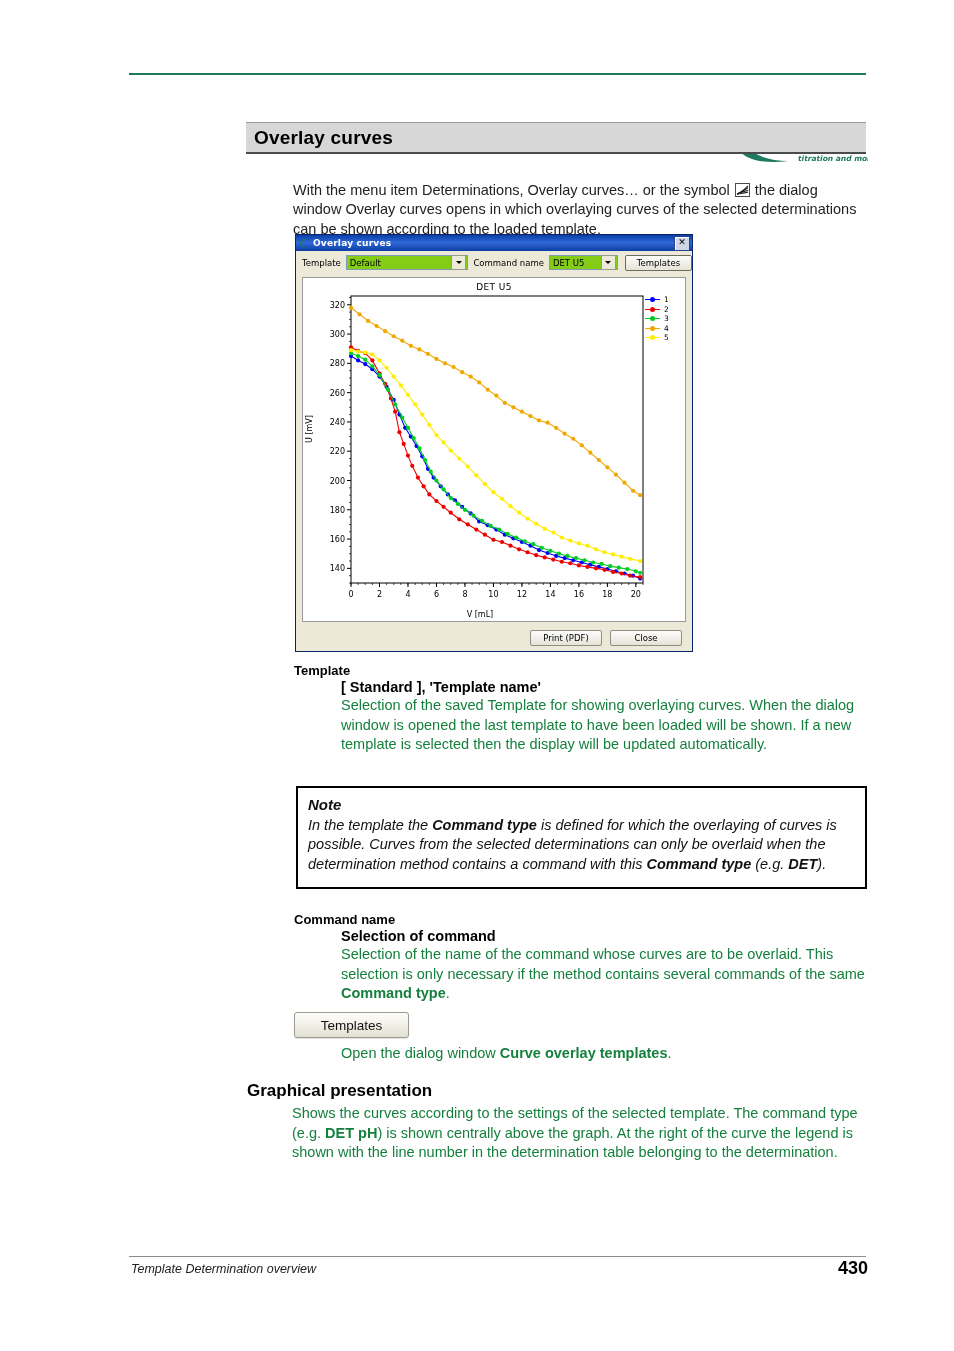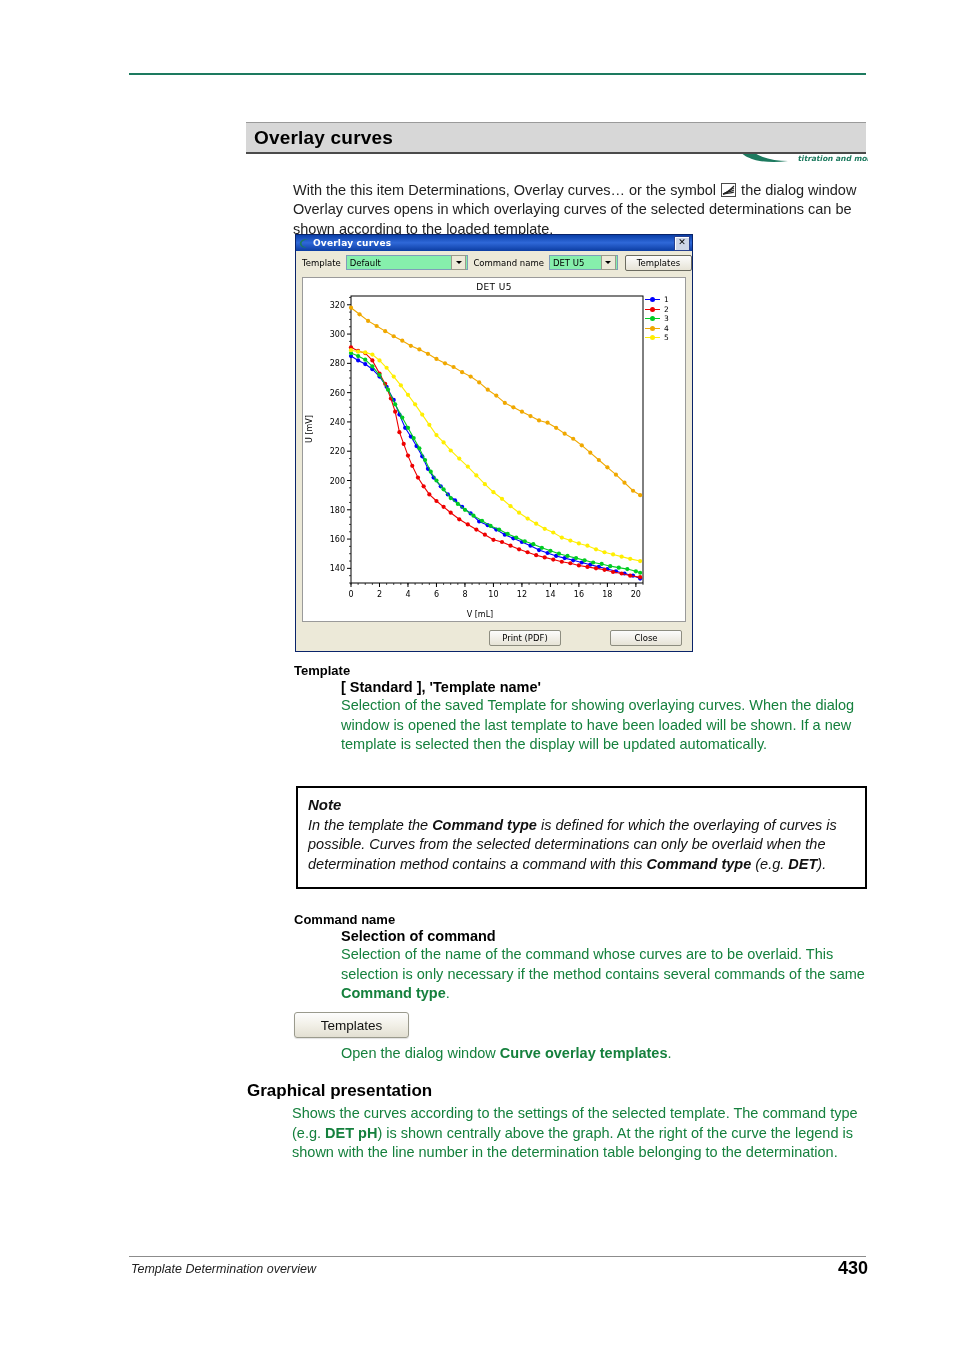--- a/index.html
+++ b/index.html
@@ -72,42 +72,41 @@
     box-shadow:inset 1px 1px 0 #fff;
   }
   .dlg-toolbar{
     position:absolute;left:0;top:16px;right:0;height:23px;
     display:flex;align-items:center;padding-left:6px;gap:5px;
     font-size:8.5px;color:#000;
   }
   .lbl{white-space:nowrap;}
   .combo{
     height:15px;display:flex;align-items:center;
-    background:#86efac;border:1px solid #7f9db9;
+    background:#84cc16;border:1px solid #7f9db9;
     box-sizing:border-box;
   }
   .combo .val{flex:1 1 auto;padding-left:3px;font-size:8.5px;white-space:nowrap;overflow:hidden;}
   .combo .arrow{
     width:13px;height:13px;flex:0 0 auto;margin:0 1px 0 0;
     background:#ece9d8;border:1px solid #9a9a8a;
     display:flex;align-items:center;justify-content:center;
   }
   .combo .arrow i{
     display:block;width:0;height:0;border-left:3px solid transparent;
     border-right:3px solid transparent;border-top:3px solid #000;
   }
   .combo.c-template{width:128px;}
   .combo.c-command{width:72px;}
   .btn{
     background:linear-gradient(to bottom,#fcfcfc,#e6e3d6);
     border:1px solid #8d8d80;border-radius:2px;
     font-size:8.5px;color:#000;
     display:flex;align-items:center;justify-content:center;
     box-sizing:border-box;
-    margin-left:41px;
   }
   .btn.tmpl-btn{width:70px;height:16px;margin-left:2px;border:1px solid #6b6b60;}
   .dlg-chartpane{
     position:absolute;left:6px;top:42px;width:384px;height:345px;
     background:#fff;border:1px solid #9a9a9a;box-sizing:border-box;
   }
   .dlg-footer{
     position:absolute;left:0;right:0;bottom:4px;height:18px;
     display:flex;justify-content:flex-end;align-items:center;gap:8px;padding-right:10px;
   }
@@ -210,21 +209,21 @@
       <text x="119" y="12" font-family="DejaVu Sans, sans-serif" font-size="7" fill="#111">™</text>
       <text x="62" y="40" font-family="DejaVu Sans, sans-serif" font-size="7.5" font-style="italic" font-weight="bold" fill="#1d7a5f">titration and more</text>
     </svg>
   </div>
 
   <div class="title-band">
     <span class="t">Overlay curves</span>
   </div>
   <div class="title-underline"></div>
 
-  <p class="intro"><span>With the this item </span><b>Determinations, Overlay curves…</b><span> or the symbol </span><span class="sym-inline"><svg width="15" height="14" viewBox="0 0 15 14">
+  <p class="intro"><span>With the menu item </span><b>Determinations, Overlay curves…</b><span> or the symbol </span><span class="sym-inline"><svg width="15" height="14" viewBox="0 0 15 14">
           <rect x="0.5" y="0.5" width="14" height="13" fill="#ffffff" stroke="#4a4a4a"></rect>
           <path d="M2 11 C5 11, 9 7, 13 3" stroke="#222" fill="none" stroke-width="1.1"></path>
           <path d="M2 11 C6 10, 10 6, 13 5" stroke="#222" fill="none" stroke-width="1.1"></path>
           <path d="M2 11 C7 9, 11 8, 13 7" stroke="#222" fill="none" stroke-width="1.1"></path>
           <path d="M2 11 C8 10, 11 10, 13 9" stroke="#222" fill="none" stroke-width="1.1"></path>
         </svg></span><span> the dialog window </span><b>Overlay curves</b><span> opens in which overlaying curves of the selected determinations can be shown according to the loaded template.</span></p>
 
   <div class="dlg">
 
     <div class="dlg-title">

